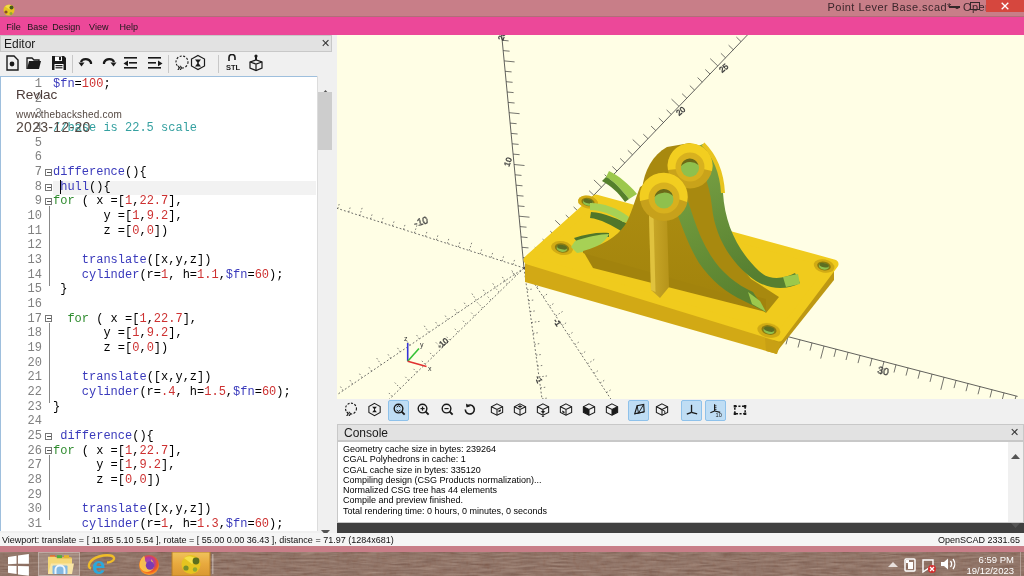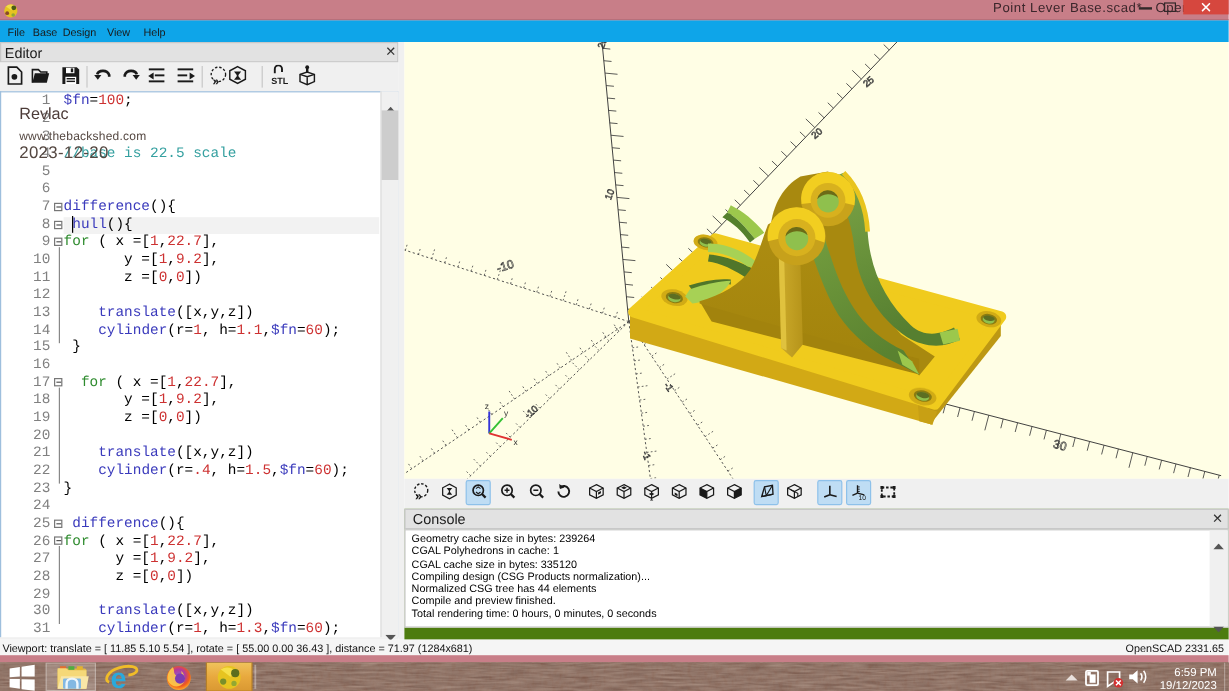--- a/index.html
+++ b/index.html
@@ -19,21 +19,21 @@
   <div class="abs" style="left:0;top:1px;width:1024px;text-align:right;font-size:11px;letter-spacing:0.45px;color:#3b262b">Point Lever Base.scad* - OpenSCAD</div>
   <div class="abs" style="left:949px;top:6px;width:11px;height:1.5px;background:#33282a"></div>
   <div class="abs" style="left:970px;top:2px;width:10px;height:8px;border:1.5px solid #33282a"></div>
   <div class="abs" style="left:986px;top:0;width:38px;height:12px;background:#d6473e"></div>
   <svg class="abs" style="left:1001px;top:2px" width="8" height="8" viewBox="0 0 8 8">
       <path d="M0.7,0.7 L7.3,7.3 M7.3,0.7 L0.7,7.3" stroke="#fff" stroke-width="1.3"></path>
     </svg>
   <div class="abs" style="left:0;top:16px;width:1024px;height:1px;background:#b26d78"></div>
 </div>
 
-<div class="abs" style="left:0;top:17px;width:1024px;height:18px;background:#0ea5e9;font-size:9px;color:#1a1a1a">
+<div class="abs" style="left:0;top:17px;width:1024px;height:18px;background:#ec4899;font-size:9px;color:#1a1a1a">
   <span class="abs" style="left:6.3px;top:5px">File</span>
   <span class="abs" style="left:27.3px;top:5px">Base</span>
   <span class="abs" style="left:52.3px;top:5px">Design</span>
   <span class="abs" style="left:89.1px;top:5px">View</span>
   <span class="abs" style="left:119.5px;top:5px">Help</span>
 </div>
 
 <div class="abs" style="left:0;top:35px;width:332px;height:498px;background:#f0f0f0">
   <div class="abs" style="left:0;top:0;width:332px;height:17px;background:#e2e2e2;border:1px solid #c8c8c8">
     <span class="abs" style="left:3px;top:1px;font-size:12px;color:#1a1a1a">Editor</span>
@@ -511,21 +511,21 @@
       </svg></div>
 <div style="position:absolute;left:395px;top:3px;width:16px;height:16px"><svg width="16" height="16" viewBox="0 0 17 17">
         <rect x="3" y="4.5" width="11" height="8" fill="none" stroke="#1a1a1a" stroke-width="1.6" stroke-dasharray="2.2,1.6"></rect>
         <rect x="1.8" y="3.2" width="2.6" height="2.6" fill="#1a1a1a"></rect>
         <rect x="12.6" y="3.2" width="2.6" height="2.6" fill="#1a1a1a"></rect>
         <rect x="1.8" y="11.2" width="2.6" height="2.6" fill="#1a1a1a"></rect>
         <rect x="12.6" y="11.2" width="2.6" height="2.6" fill="#1a1a1a"></rect>
       </svg></div>
 </div>
 
-<div class="abs" style="left:337px;top:424px;width:687px;height:109px;background:#4d7c0f">
+<div class="abs" style="left:337px;top:424px;width:687px;height:109px;background:#404040">
   <div class="abs" style="left:0;top:0;width:687px;height:17px;background:#e2e2e2;border:1px solid #c8c8c8">
     <span class="abs" style="left:6px;top:1px;font-size:12px;color:#1a1a1a">Console</span>
     <span class="abs" style="left:672px;top:1px;font-size:11px;color:#333">✕</span>
   </div>
   <div class="abs" style="left:0;top:17px;width:687px;height:82px;background:#fff;border:1px solid #c8c8c8;font-size:9px;line-height:10.3px;color:#000;padding:2px 0 0 5px">Geometry cache size in bytes: 239264<br>CGAL Polyhedrons in cache: 1<br>CGAL cache size in bytes: 335120<br>Compiling design (CSG Products normalization)...<br>Normalized CSG tree has 44 elements<br>Compile and preview finished.<br>Total rendering time: 0 hours, 0 minutes, 0 seconds</div>
   <div class="abs" style="left:671px;top:18px;width:15px;height:80px;background:#f0f0f0">
     <div class="abs" style="left:3px;top:3px"><svg width="9" height="5" viewBox="0 0 9 5">
           <path d="M4.5,0 L9,5 H0 Z" fill="#555"></path>
         </svg></div>
     <div class="abs" style="left:3px;top:72px"><svg width="9" height="5" viewBox="0 0 9 5">

